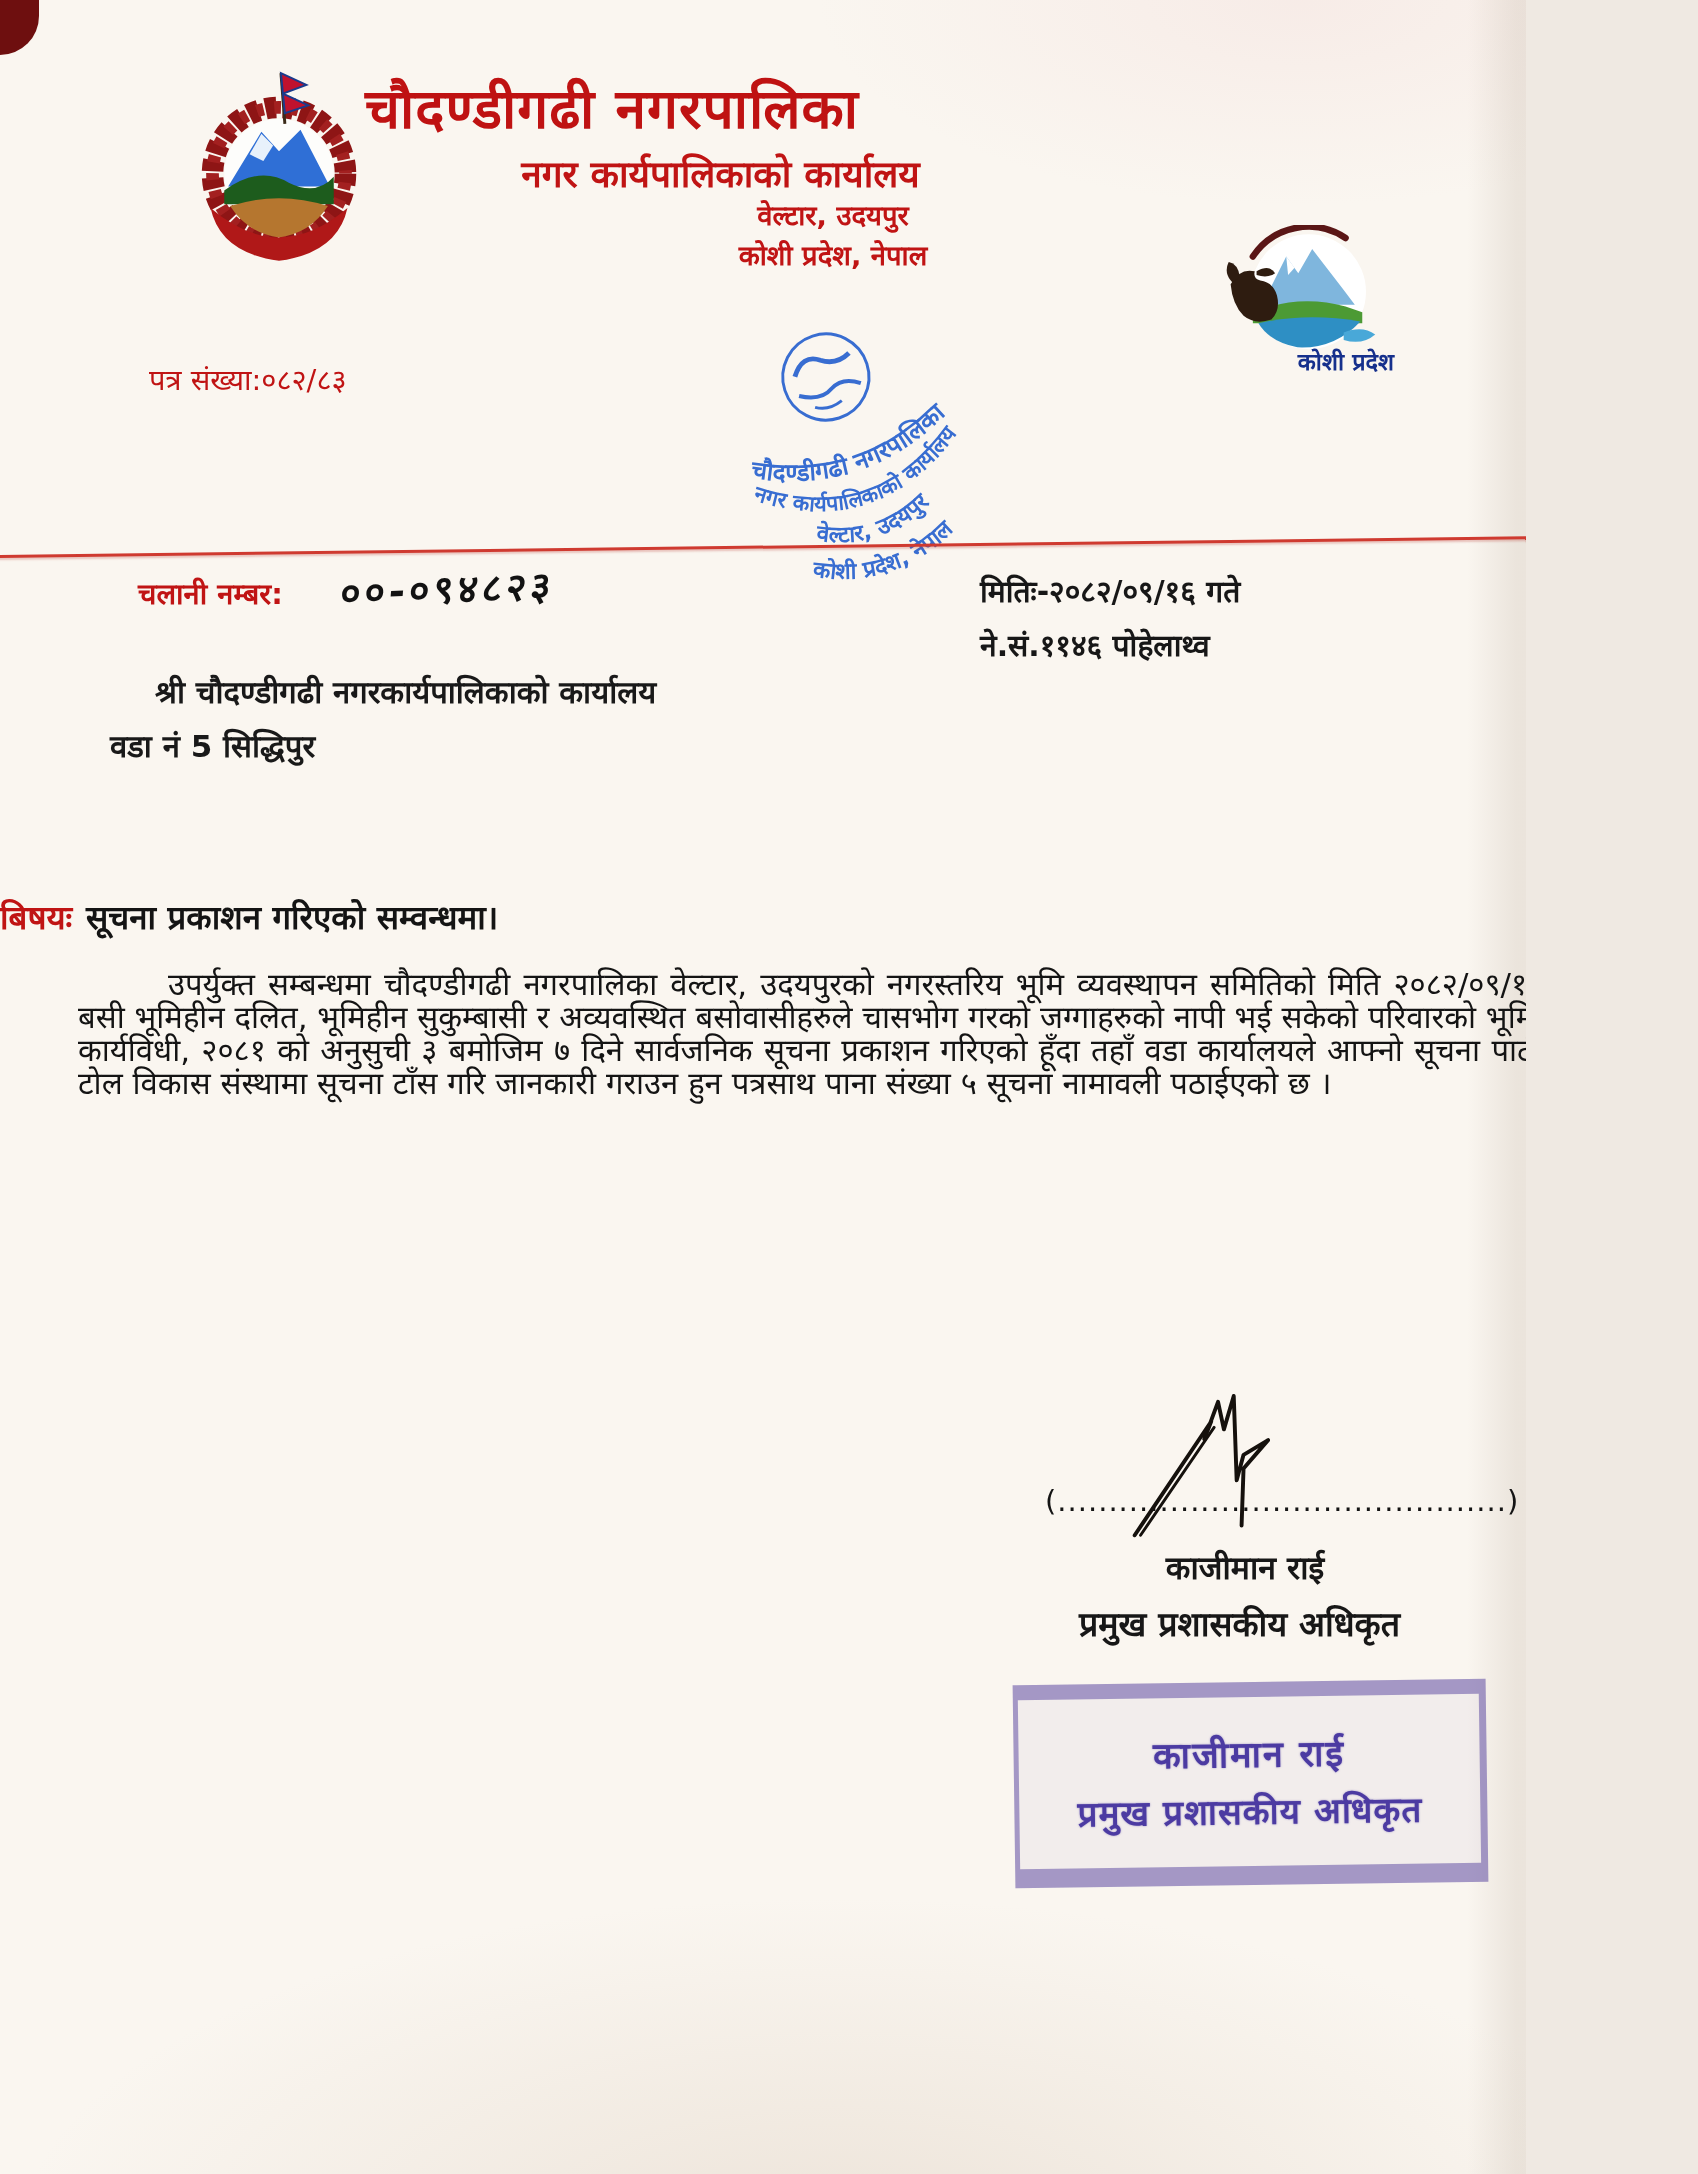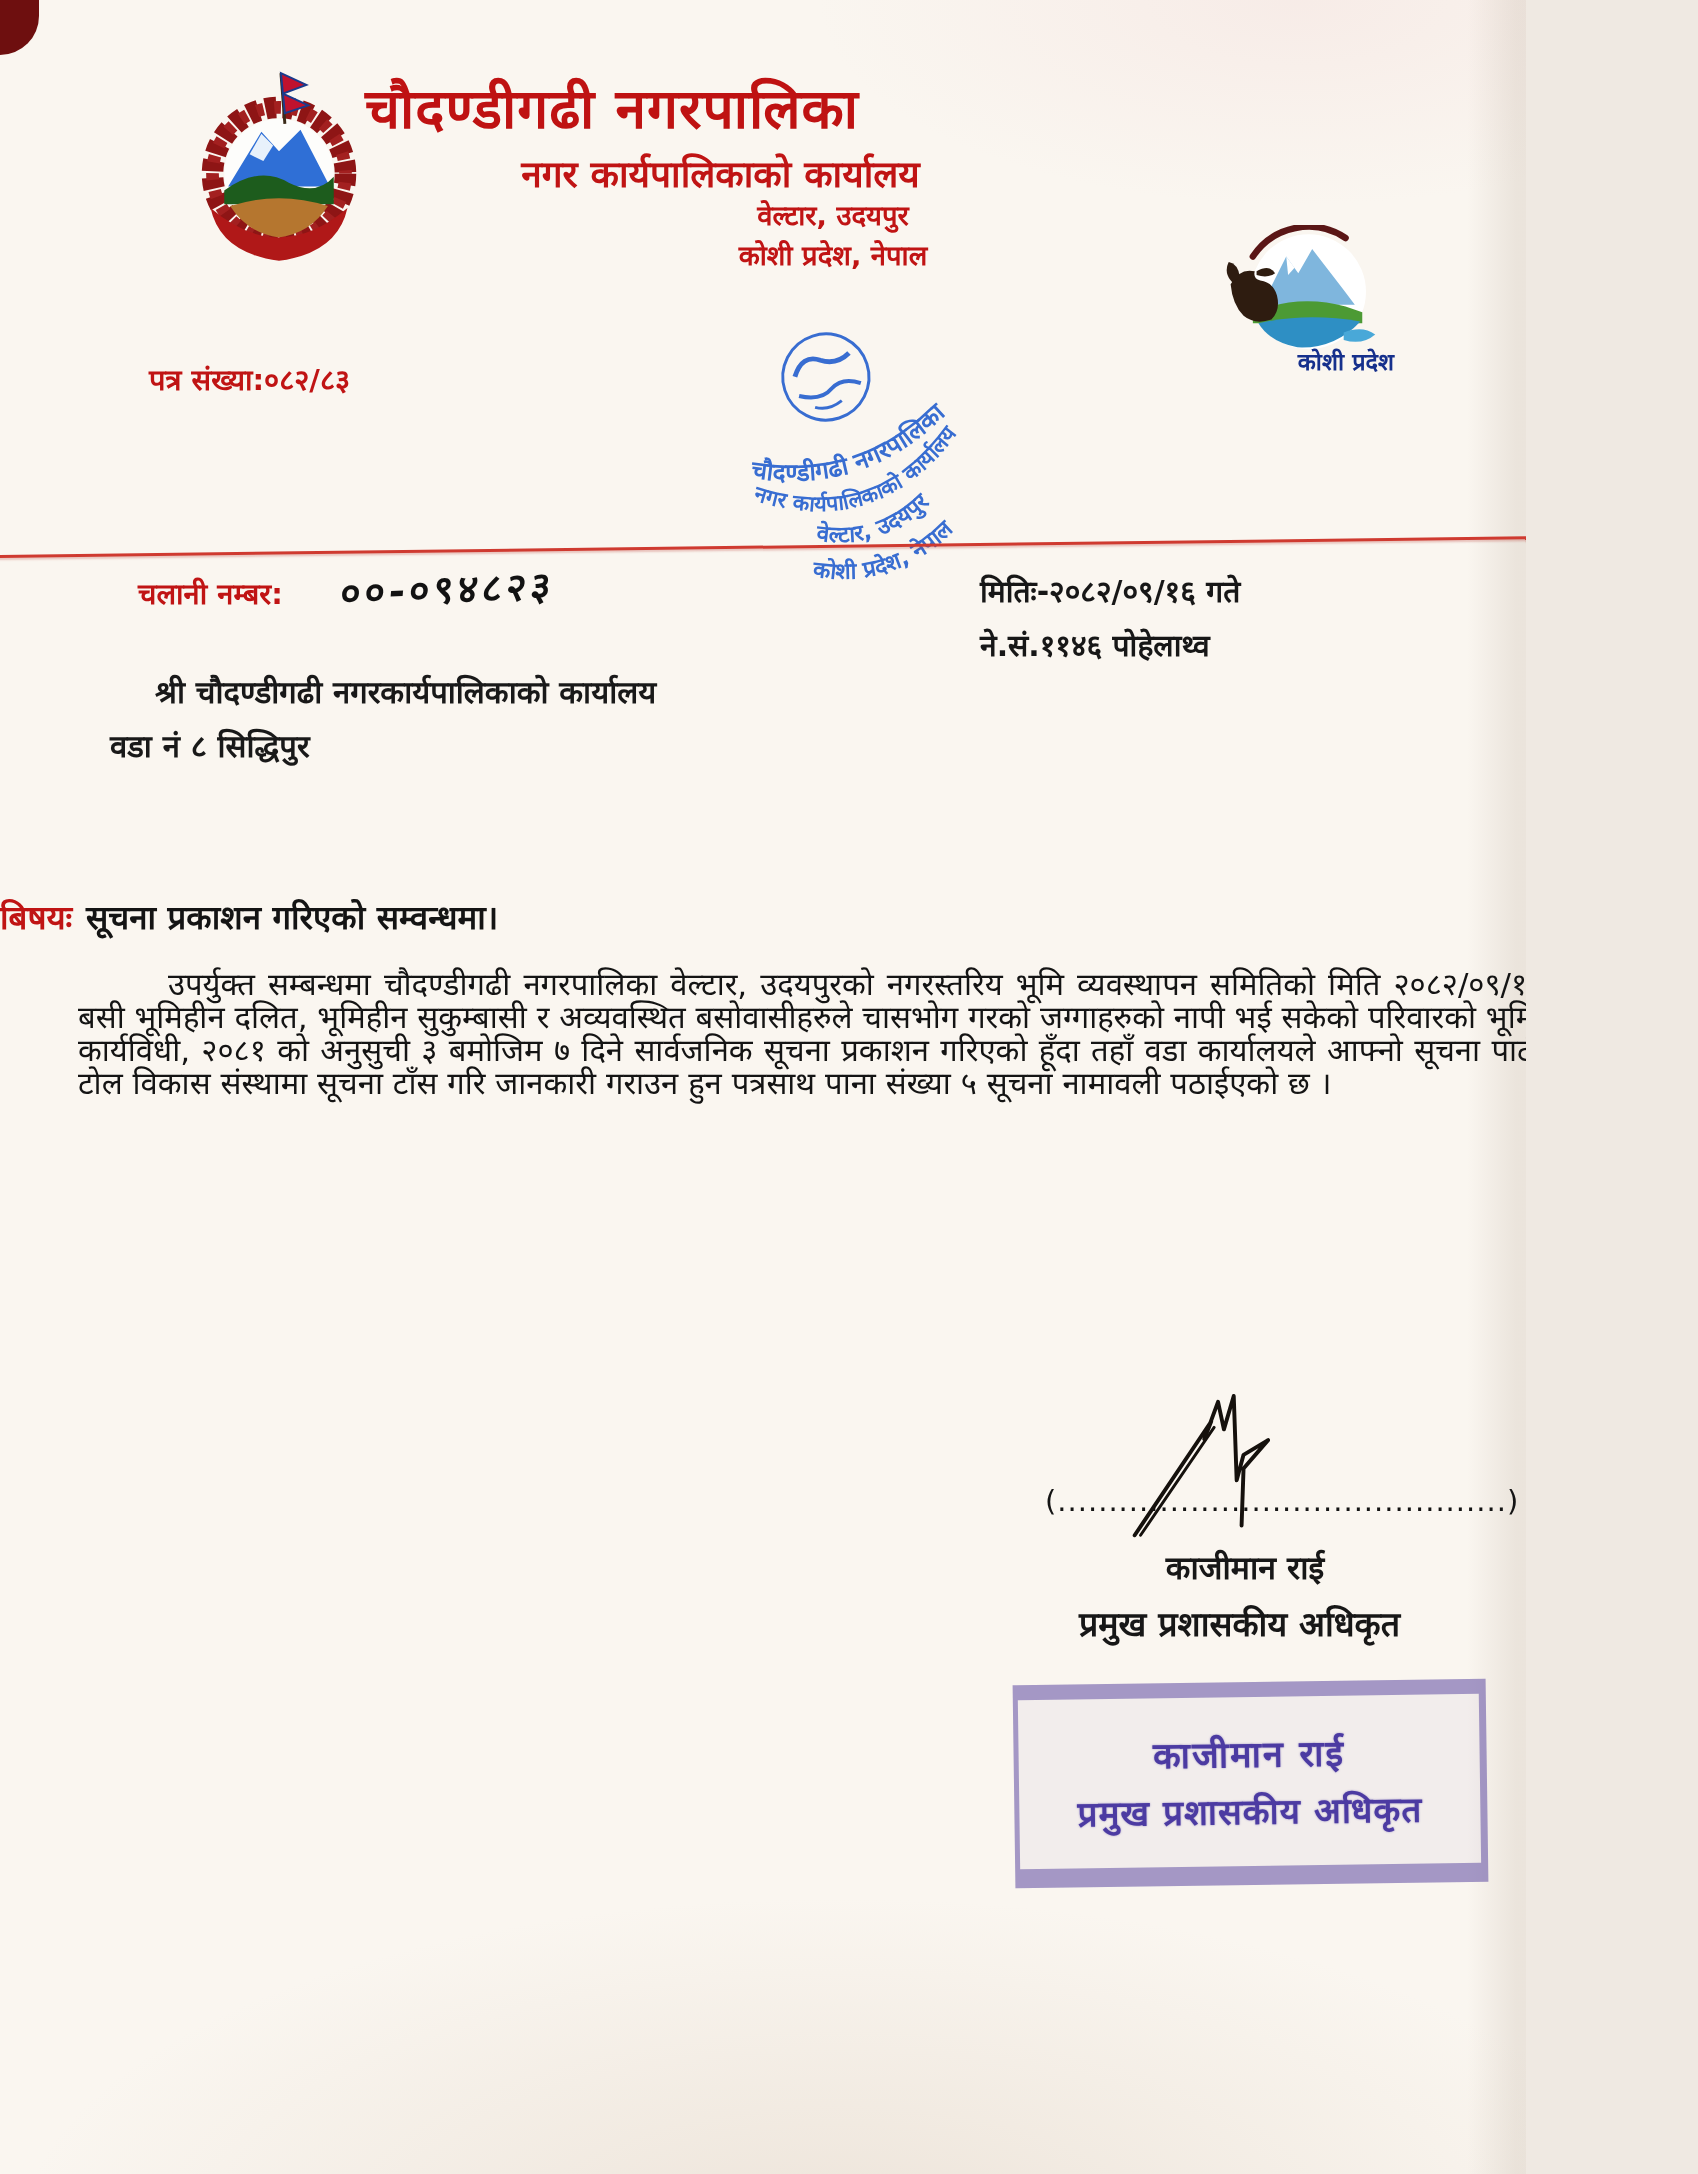--- a/index.html
+++ b/index.html
@@ -19,21 +19,21 @@
   .abs{position:absolute;}
   .corner-blob{left:0;top:0;width:39px;height:55px;background:#6e0f0f;border-bottom-right-radius:43px;}
   .title{left:365px;top:69px;font-size:55px;font-weight:bold;color:#bf1212;letter-spacing:1px;white-space:nowrap;}
   .office{left:392px;top:147px;width:657px;text-align:center;font-size:37px;font-weight:bold;color:#c01414;white-space:nowrap;}
   .addr1{left:588px;top:196px;width:490px;text-align:center;font-size:27.4px;font-weight:bold;color:#c01414;}
   .addr2{left:588px;top:236px;width:490px;text-align:center;font-size:27.4px;font-weight:bold;color:#c01414;}
   .contact{left:1353px;top:135px;width:314px;font-size:16.7px;color:#9a4530;line-height:1.35;}
   .contact .phone{padding-left:45px;letter-spacing:1px;}
   .contact .row{display:flex;align-items:center;gap:5.9px;}
   .mail-icon{display:inline-block;width:23.5px;height:13.7px;background:#6e2316;border-radius:2px;}
-  .patra-no{left:149px;top:359px;font-size:29px;font-weight:bold;color:#c01414;white-space:nowrap;}
+  .patra-no{left:149px;top:359px;font-size:29px;font-weight:normal;color:#c01414;white-space:nowrap;}
   .koshi-label{left:1208px;top:345px;width:186px;text-align:right;font-size:23.5px;font-weight:bold;color:#16308c;}
   .red-line{left:-3.9px;top:555px;width:1710px;height:2.9px;background:#cf3a30;box-shadow:0 2px 2px rgba(180,40,30,.25);transform:rotate(-0.7deg);transform-origin:left center;}
   .chalani-label{left:138px;top:573px;font-size:29px;font-weight:bold;color:#c01414;white-space:nowrap;}
   .chalani-value{left:341px;top:561px;font-size:39px;color:#121212;letter-spacing:3.9px;font-weight:600;transform:skewX(-7deg) rotate(-2deg);white-space:nowrap;}
   .date1{left:980px;top:570px;font-size:30px;font-weight:600;color:#171717;white-space:nowrap;}
   .date2{left:980px;top:624px;font-size:30px;font-weight:600;color:#171717;white-space:nowrap;text-align:right;}
   .to1{left:155px;top:670px;font-size:31px;font-weight:600;color:#191919;white-space:nowrap;text-align:center;}
   .to2{left:110px;top:724px;font-size:31px;font-weight:600;color:#191919;white-space:nowrap;}
   .subject{left:0;top:894px;width:1699px;text-align:left;font-size:33px;font-weight:bold;color:#141414;}
   .subject .lbl{color:#c01414;margin-right:13.7px;}
@@ -121,21 +121,21 @@
 
   <div class="abs red-line"></div>
 
   <div class="abs chalani-label">चलानी नम्बर:</div>
   <div class="abs chalani-value">००-०९४८२३</div>
 
   <div class="abs date1">मितिः-२०८२/०९/१६ गते</div>
   <div class="abs date2">ने.सं.११४६ पोहेलाथ्व</div>
 
   <div class="abs to1">श्री चौदण्डीगढी नगरकार्यपालिकाको कार्यालय</div>
-  <div class="abs to2">वडा नं ८ सिद्धिपुर</div>
+  <div class="abs to2">वडा नं 5 सिद्धिपुर</div>
 
   <div class="abs subject">
     <span class="lbl">बिषयः</span><span>सूचना प्रकाशन गरिएको सम्वन्धमा।</span>
   </div>
 
   <div class="abs body-par">उपर्युक्त सम्बन्धमा चौदण्डीगढी नगरपालिका वेल्टार, उदयपुरको नगरस्तरिय भूमि व्यवस्थापन समितिको मिति २०८२/०९/१४ गते बैठक बसी भूमिहीन दलित, भूमिहीन सुकुम्बासी र अव्यवस्थित बसोवासीहरुले चासभोग गरको जग्गाहरुको नापी भई सकेको परिवारको भूमि व्यवस्थापन कार्यविधी, २०८१ को अनुसुची ३ बमोजिम ७ दिने सार्वजनिक सूचना प्रकाशन गरिएको हूँदा तहाँ वडा कार्यालयले आफ्नो सूचना पाटी, सम्बन्धीत टोल विकास संस्थामा सूचना टाँस गरि जानकारी गराउन हुन पत्रसाथ पाना संख्या ५  सूचना नामावली पठाईएको छ ।</div>
 
   <div class="abs sig-paren">(............................................)</div>
   <div class="abs" style="left:1117px;top:1386px;">
     <svg width="206" height="172" viewBox="0 0 210 175">

